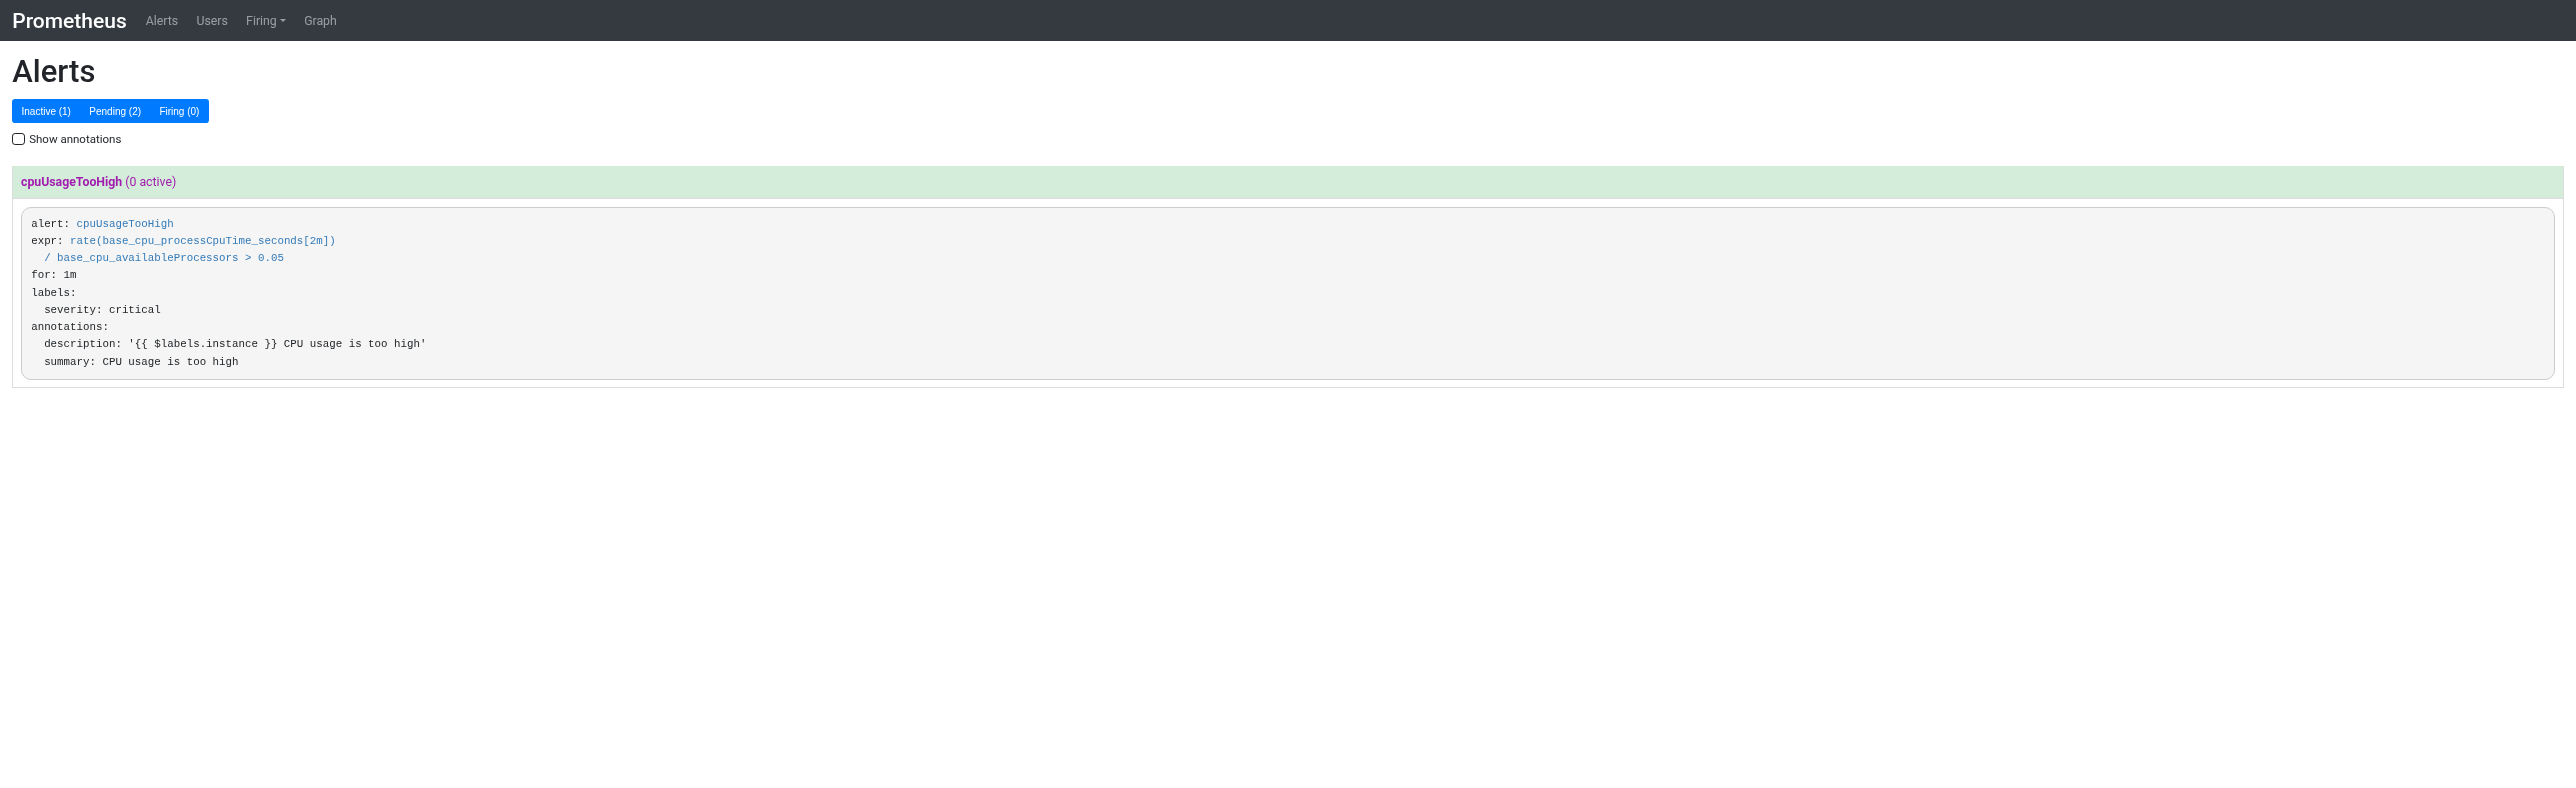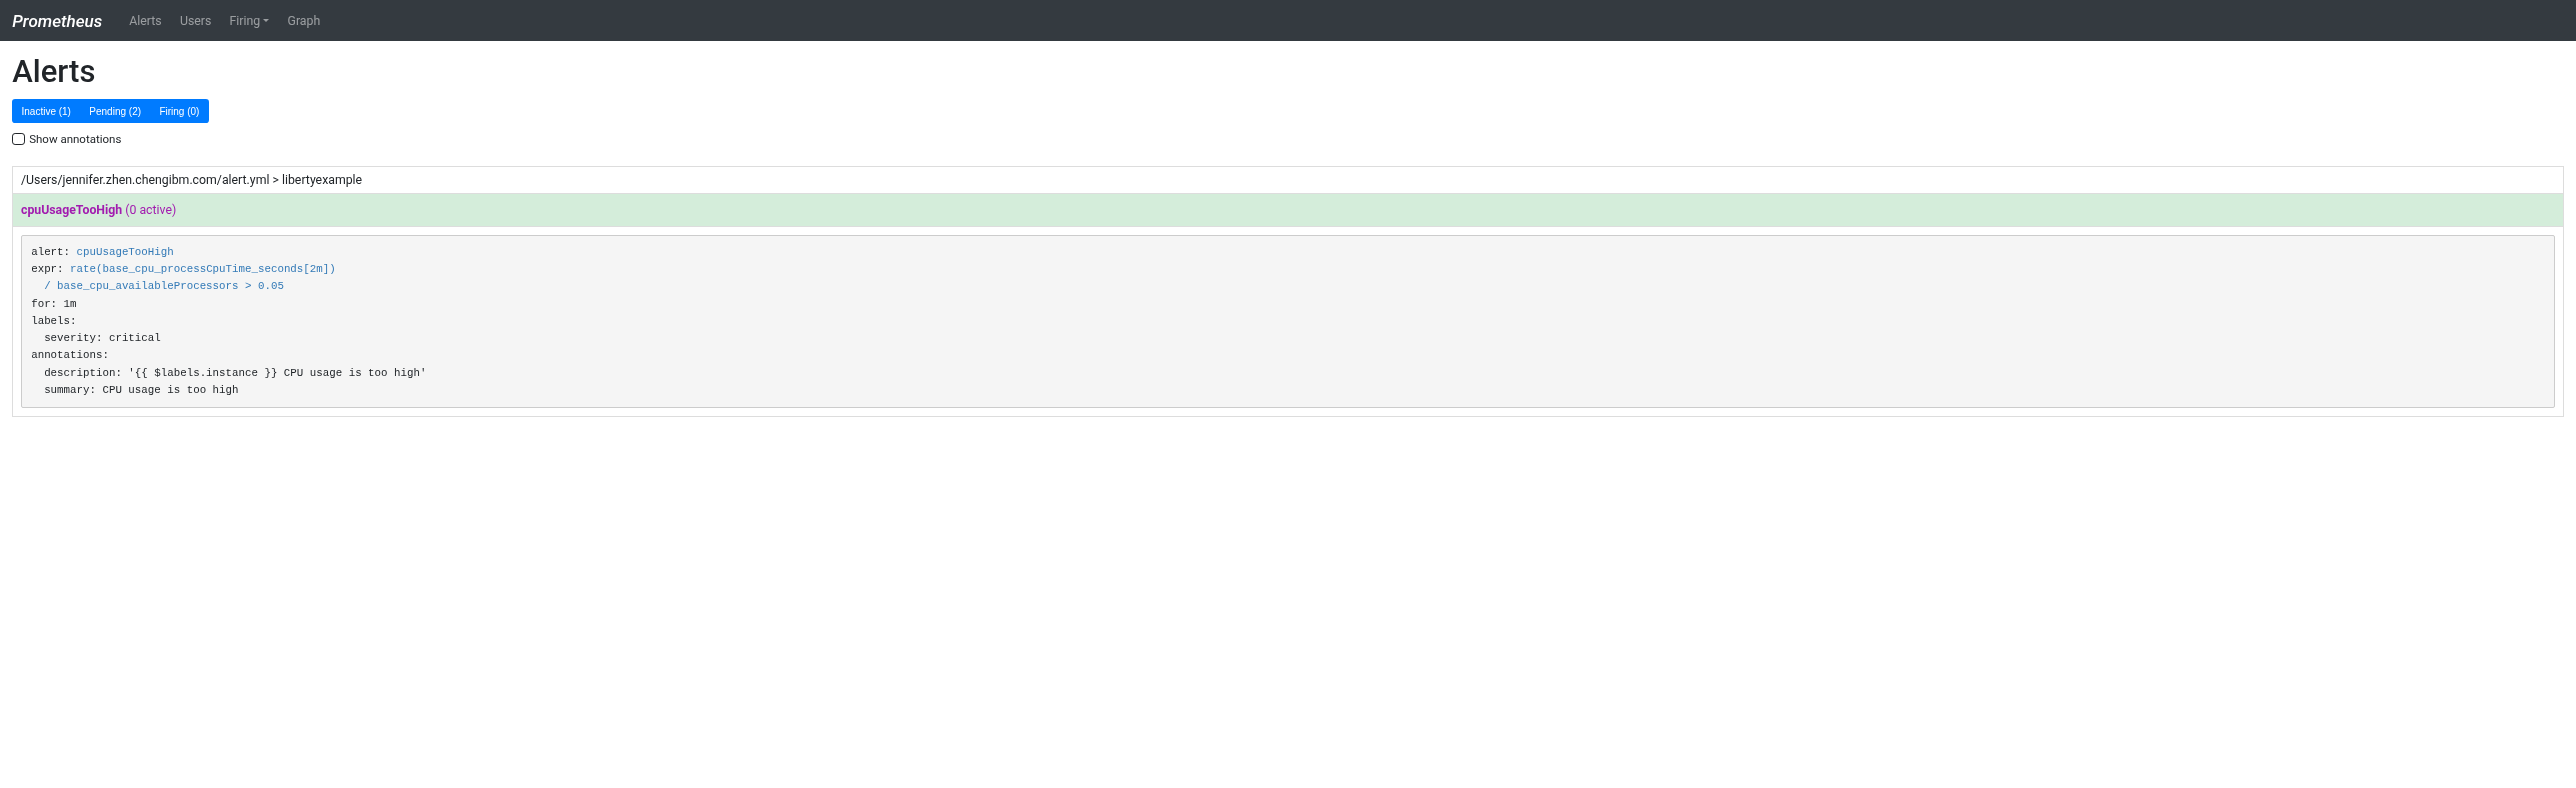--- a/index.html
+++ b/index.html
@@ -15,25 +15,24 @@
     }
     .navbar {
       background-color: #343a40;
       padding: 6.1px 12.3px;
       display: flex;
       align-items: center;
       height: 41px;
     }
     .navbar-brand {
       color: #fff;
-      font-size: 17px;
+      font-size: 21px;
       font-weight: 500;
-      margin-right: 21px;
+      margin-right: 13px;
       text-decoration: none;
-      font-style: italic;
     }
     .navbar-nav {
       display: flex;
       list-style: none;
       align-items: center;
     }
     .nav-item {
       margin-right: 6.1px;
     }
     .nav-link {
@@ -122,21 +121,21 @@
       font-weight: 700;
     }
     .alert-body {
       border: 0.8px solid #ddd;
       border-top: none;
       padding: 7.7px;
     }
     .code-block {
       background-color: #f5f5f5;
       border: 0.8px solid #ccc;
-      border-radius: 2px;
+      border-radius: 10px;
       padding: 7.7px 9.2px;
       font-family: Menlo, Monaco, Consolas, "Courier New", monospace;
       font-size: 10.8px;
       line-height: 1.6;
       white-space: pre;
       overflow-x: auto;
     }
     .code-block .kw {
       color: #212529;
     }
@@ -176,21 +175,20 @@
     <button class="toggle-btn">Inactive (1)</button>
     <button class="toggle-btn">Pending (2)</button>
     <button class="toggle-btn">Firing (0)</button>
   </div>
 
   <div class="checkbox-row">
     <input type="checkbox" id="show-ann" style="">
     <label for="show-ann">Show annotations</label>
   </div>
 
-  <div class="group-header">/Users/jennifer.zhen.chengibm.com/alert.yml &gt; libertyexample</div>
 
   <div class="alert-header">
     <strong>cpuUsageTooHigh</strong><span> (0 active)</span>
   </div>
 
   <div class="alert-body">
     <div class="code-block"><span class="kw">alert: </span><span class="link-val">cpuUsageTooHigh</span>
 <span class="kw">expr: </span><span class="link-val"><span>rate(base_cpu_processCpuTime_seconds[2m])</span>
 <span>  / base_cpu_availableProcessors &gt; 0.05</span></span>
 <span>for: 1m

